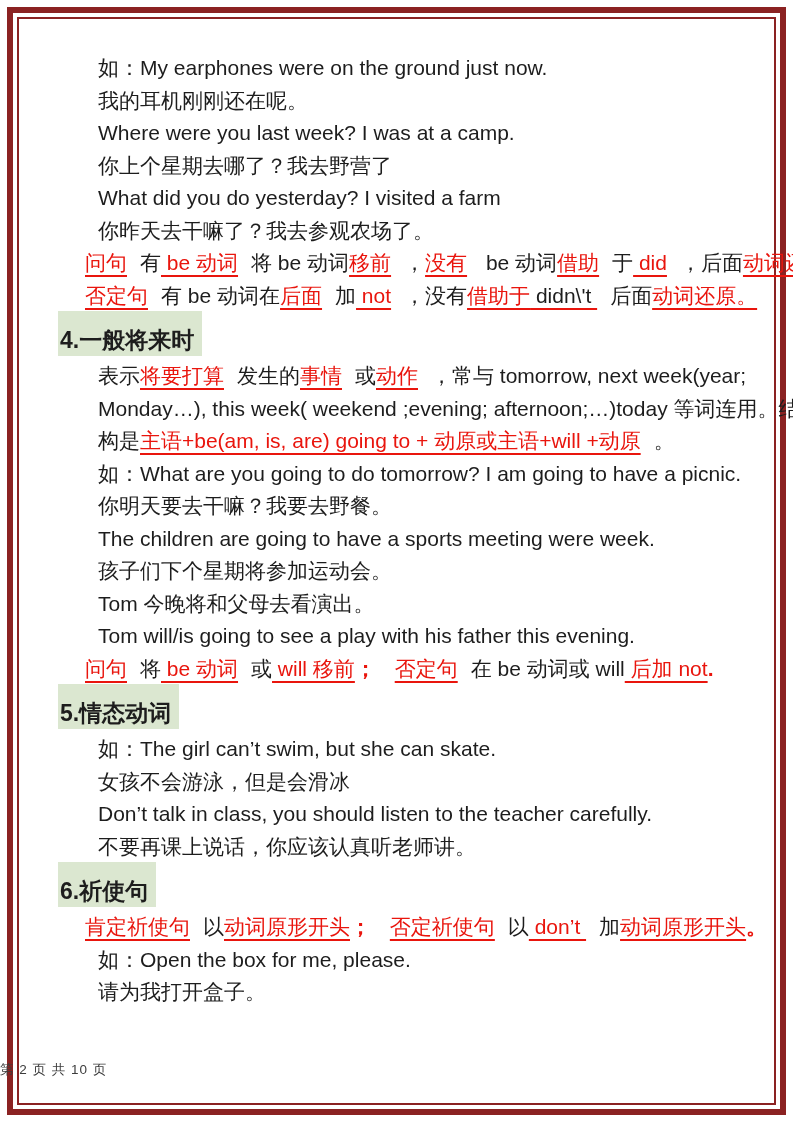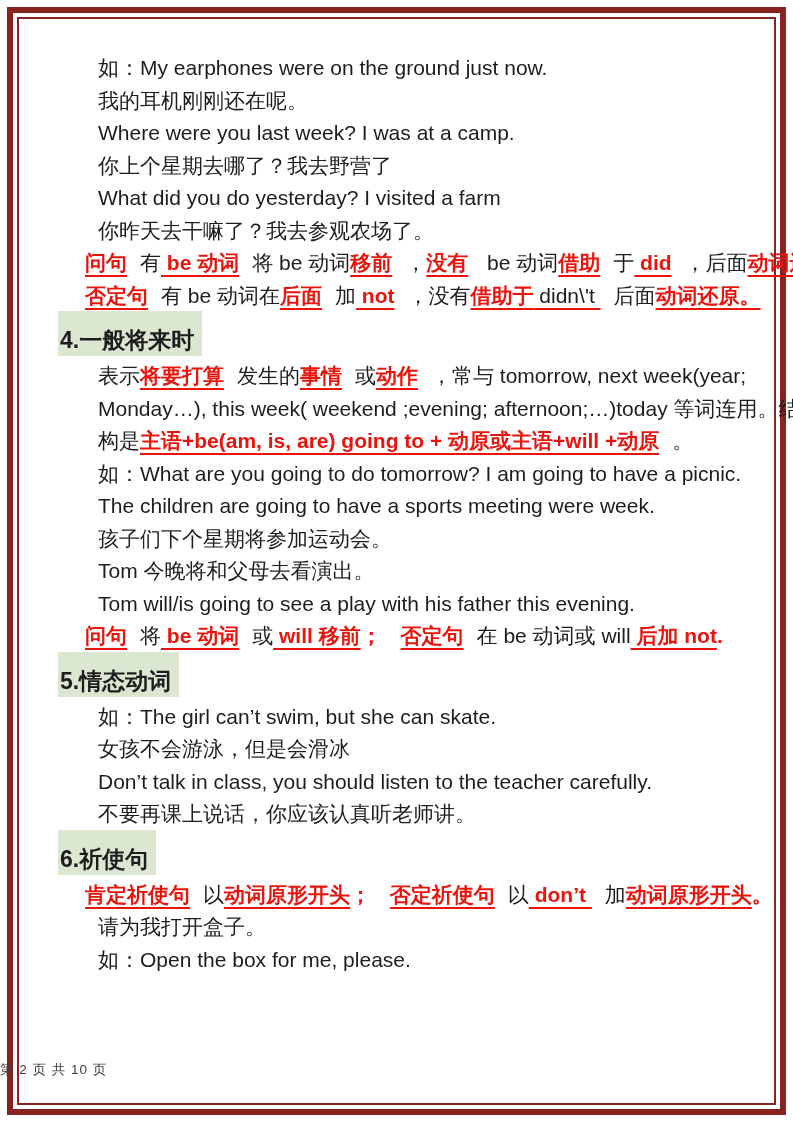--- a/index.html
+++ b/index.html
@@ -25,21 +25,21 @@
     margin:11px 0 3px -27px;
     font-size:23px;line-height:34px;font-weight:700;color:var(--ink,#1d1d1d);
     height:34px;
   }
   .heading .hl{
     background:var(--hl,#dbe7d0);
     padding:16px 8px 3px 2px;
   }
   .seg-k{color:var(--ink,#1d1d1d);margin-left:13px;}
   .seg-r{
-    color:var(--red,#e9150d);font-weight:700;
+    color:var(--red,#e9150d);font-weight:400;
     text-decoration:underline;text-decoration-color:var(--red,#e9150d);
     text-decoration-thickness:2px;text-underline-offset:5px;
   }
   .seg-rp{color:var(--red,#e9150d);font-weight:700;}
   .seg-ku{
     color:var(--ink,#1d1d1d);
     text-decoration:underline;text-decoration-color:var(--red,#e9150d);
     text-decoration-thickness:2px;text-underline-offset:5px;
   }
   .footer{
@@ -60,31 +60,32 @@
     <div class="line"><span class="seg-k">你上个星期去哪了？我去野营了</span></div>
     <div class="line"><span class="seg-k">What did you do yesterday? I visited a farm</span></div>
     <div class="line"><span class="seg-k">你昨天去干嘛了？我去参观农场了。</span></div>
     <div class="line"><span class="seg-r">问句</span><span class="seg-k">有</span><span class="seg-r"> be 动词</span><span class="seg-k">将 be 动词</span><span class="seg-r">移前</span><span class="seg-k">，</span><span class="seg-r">没有</span><span class="seg-k"> be 动词</span><span class="seg-r">借助</span><span class="seg-k">于</span><span class="seg-r"> did</span><span class="seg-k">，后面</span><span class="seg-r">动词还原</span><span class="seg-rp">；</span></div>
     <div class="line"><span class="seg-r">否定句</span><span class="seg-k">有 be 动词在</span><span class="seg-r">后面</span><span class="seg-k">加</span><span class="seg-r"> not</span><span class="seg-k">，没有</span><span class="seg-r">借助于</span><span class="seg-ku"> didn\'t </span><span class="seg-k">后面</span><span class="seg-r">动词还原。</span></div>
     <div class="heading"><span class="hl">4.一般将来时</span></div>
     <div class="line"><span class="seg-k">表示</span><span class="seg-r">将要打算</span><span class="seg-k">发生的</span><span class="seg-r">事情</span><span class="seg-k">或</span><span class="seg-r">动作</span><span class="seg-k">，常与 tomorrow, next week(year;</span></div>
     <div class="line"><span class="seg-k">Monday…), this week( weekend ;evening; afternoon;…)today 等词连用。结</span></div>
     <div class="line"><span class="seg-k">构是</span><span class="seg-r">主语+be(am, is, are) going to + 动原或主语+will +动原</span><span class="seg-k">。</span></div>
     <div class="line"><span class="seg-k">如：What are you going to do tomorrow? I am going to have a picnic.</span></div>
+    <div class="line"><span class="seg-k">你明天要去干嘛？我要去野餐。</span></div>
     <div class="line"><span class="seg-k">The children are going to have a sports meeting were week.</span></div>
     <div class="line"><span class="seg-k">孩子们下个星期将参加运动会。</span></div>
     <div class="line"><span class="seg-k">Tom 今晚将和父母去看演出。</span></div>
     <div class="line"><span class="seg-k">Tom will/is going to see a play with his father this evening.</span></div>
     <div class="line"><span class="seg-r">问句</span><span class="seg-k">将</span><span class="seg-r"> be 动词</span><span class="seg-k">或</span><span class="seg-r"> will 移前</span><span class="seg-rp">；</span><span class="seg-k"> </span><span class="seg-r">否定句</span><span class="seg-k">在 be 动词或 will</span><span class="seg-r"> 后加 not</span><span class="seg-rp">.</span></div>
     <div class="heading"><span class="hl">5.情态动词</span></div>
     <div class="line"><span class="seg-k">如：The girl can’t swim, but she can skate.</span></div>
     <div class="line"><span class="seg-k">女孩不会游泳，但是会滑冰</span></div>
     <div class="line"><span class="seg-k">Don’t talk in class, you should listen to the teacher carefully.</span></div>
     <div class="line"><span class="seg-k">不要再课上说话，你应该认真听老师讲。</span></div>
     <div class="heading"><span class="hl">6.祈使句</span></div>
     <div class="line"><span class="seg-r">肯定祈使句</span><span class="seg-k">以</span><span class="seg-r">动词原形开头</span><span class="seg-rp">；</span><span class="seg-k"> </span><span class="seg-r">否定祈使句</span><span class="seg-k">以</span><span class="seg-r"> don’t </span><span class="seg-k">加</span><span class="seg-r">动词原形开头</span><span class="seg-rp">。</span></div>
+    <div class="line"><span class="seg-k">如：Open the box for me, please.</span></div>
     <div class="line"><span class="seg-k">请为我打开盒子。</span></div>
-    <div class="line"><span class="seg-k">如：Open the box for me, please.</span></div>
   </div>
 
 <div class="footer">
   <span>第 2 页 共 10 页</span>
 </div>
 
 </body></html>

